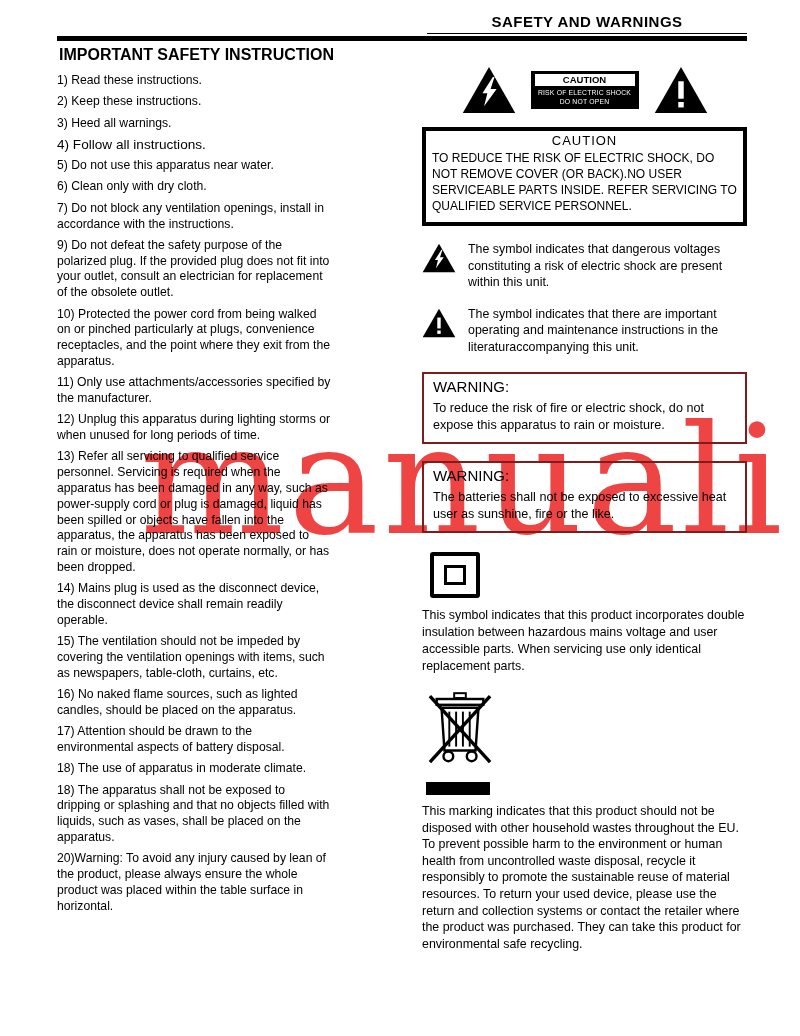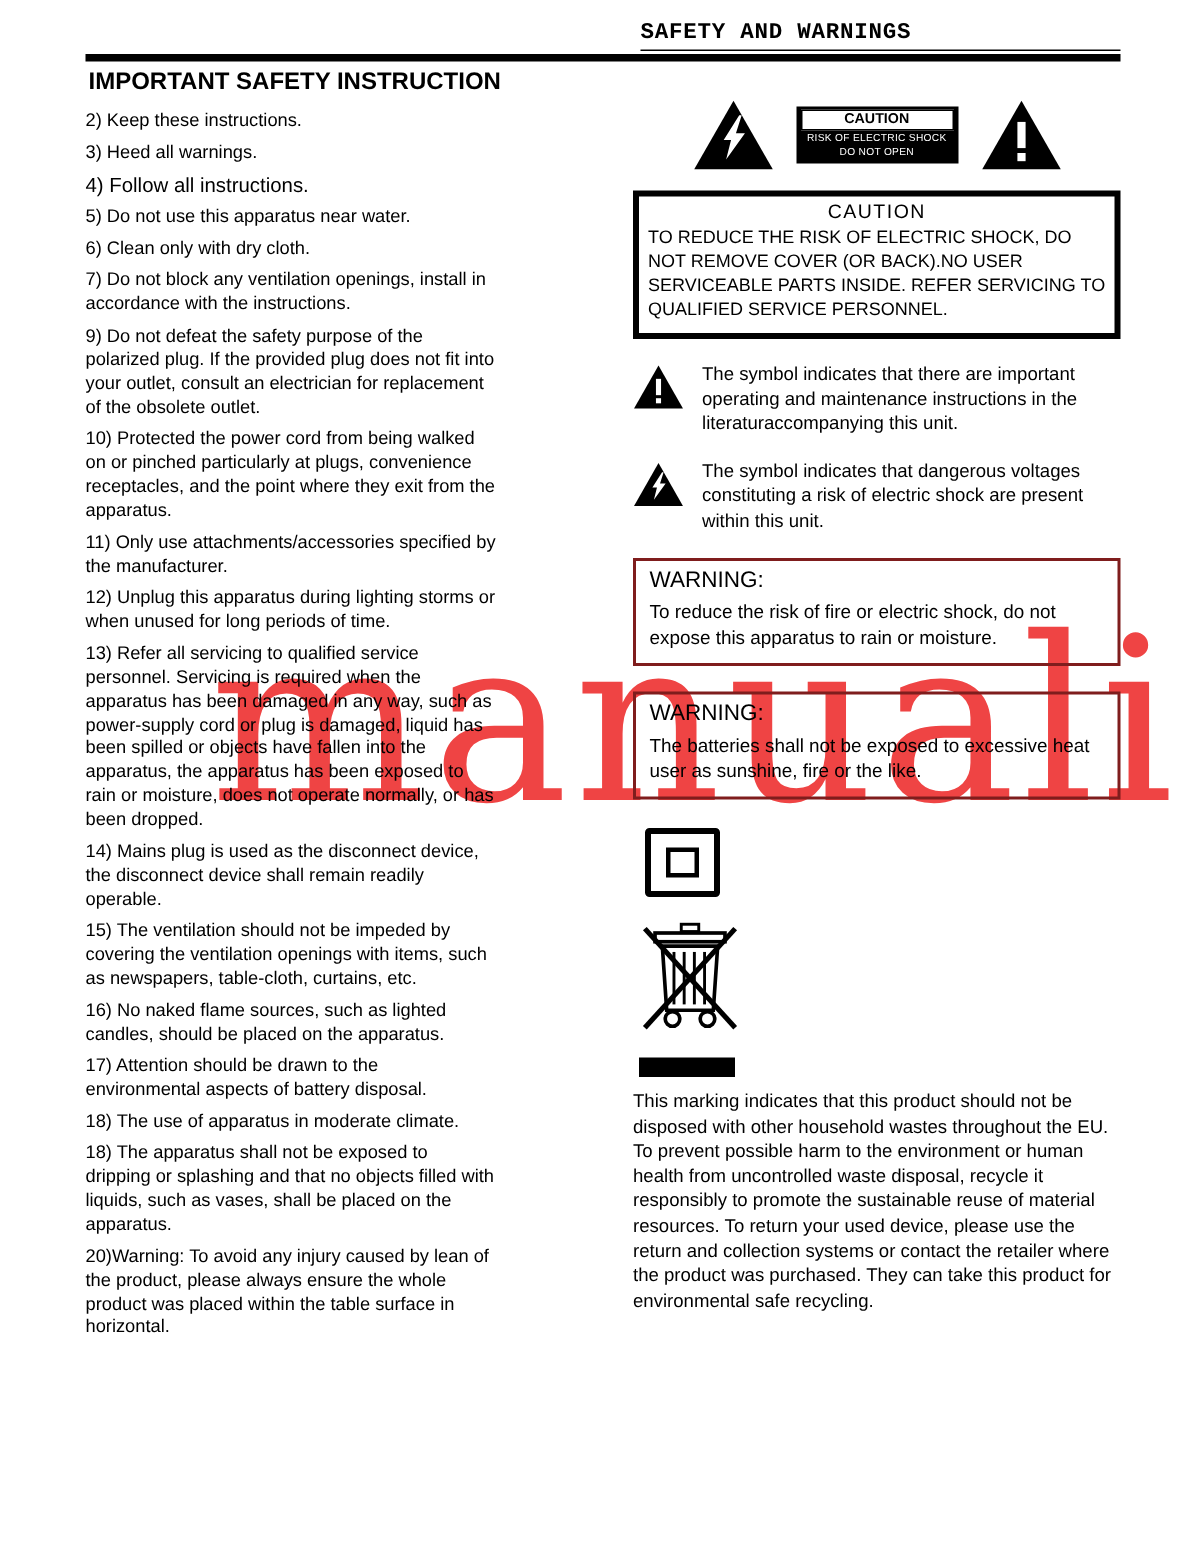--- a/index.html
+++ b/index.html
@@ -25,25 +25,24 @@
     z-index: 0;
   }
   .content { position: relative; z-index: 1; }
 
   
   .header-title {
     position: absolute;
     top: 13px;
     left: 427px;
     width: 320px;
-    text-align: left;
+    text-align: center;
     font-size: 15px;
     font-weight: bold;
     letter-spacing: 0.5px;
-    font-family: Liberation Mono, monospace;
   }
   .header-underline {
     position: absolute;
     top: 33px;
     left: 427px;
     width: 320px;
     height: 1px;
     background: #000;
   }
   .thick-rule {
@@ -177,20 +176,21 @@
 
   <div class="content">
 
     <div class="header-title">SAFETY AND WARNINGS</div>
     <div class="header-underline"></div>
     <div class="thick-rule"></div>
 
     <div class="left-col">
       <h1 class="left-title">IMPORTANT SAFETY INSTRUCTION</h1>
       <div>
+        <p class="item">1) Read these instructions.</p>
         <p class="item">2) Keep these instructions.</p>
         <p class="item">3) Heed all warnings.</p>
         <p class="item lg">4) Follow all instructions.</p>
         <p class="item">5) Do not use this apparatus near water.</p>
         <p class="item">6) Clean only with dry cloth.</p>
         <p class="item">7) Do not block any ventilation openings, install in accordance with the instructions.</p>
         <p class="item">9) Do not defeat the safety purpose of the polarized plug. If the provided plug does not fit into your outlet, consult an electrician for replacement of the obsolete outlet.</p>
         <p class="item">10) Protected the power cord from being walked on or pinched particularly at plugs, convenience receptacles, and the point where they exit from the apparatus.</p>
         <p class="item">11) Only use attachments/accessories specified by the manufacturer.</p>
         <p class="item">12) Unplug this apparatus during lighting storms or when unused for long periods of time.</p>
@@ -225,48 +225,49 @@
       </div>
 
       <div class="caution-box">
         <div class="caution-box-title">CAUTION</div>
         <div class="caution-box-text">TO REDUCE THE RISK OF ELECTRIC SHOCK, DO NOT REMOVE COVER (OR BACK).NO USER SERVICEABLE PARTS INSIDE. REFER SERVICING TO QUALIFIED SERVICE PERSONNEL.</div>
       </div>
 
       <div class="symbol-note">
         <svg class="tri-small" viewBox="0 0 100 88">
           <polygon points="50,2 98,86 2,86" fill="#000"></polygon>
+          <polygon points="57,20 38,50 47,50 41,74 64,42 53,42 60,20" fill="#fff"></polygon>
+        </svg>
+        <div class="symbol-note-text">The symbol indicates that dangerous voltages constituting a risk of electric shock are present within this unit.</div>
+      </div>
+
+      <div class="symbol-note">
+        <svg class="tri-small" viewBox="0 0 100 88">
+          <polygon points="50,2 98,86 2,86" fill="#000"></polygon>
           <rect x="45" y="28" width="10" height="32" fill="#fff"></rect>
           <rect x="45" y="66" width="10" height="10" fill="#fff"></rect>
         </svg>
         <div class="symbol-note-text">The symbol indicates that there are important operating and maintenance instructions in the literaturaccompanying this unit.</div>
-      </div>
-
-      <div class="symbol-note">
-        <svg class="tri-small" viewBox="0 0 100 88">
-          <polygon points="50,2 98,86 2,86" fill="#000"></polygon>
-          <polygon points="57,20 38,50 47,50 41,74 64,42 53,42 60,20" fill="#fff"></polygon>
-        </svg>
-        <div class="symbol-note-text">The symbol indicates that dangerous voltages constituting a risk of electric shock are present within this unit.</div>
       </div>
 
       <div class="warning-box">
         <div class="warning-title">WARNING:</div>
         <div class="warning-text">To reduce the risk of fire or electric shock, do not expose this apparatus to rain or moisture.</div>
       </div>
 
       <div class="warning-box">
         <div class="warning-title">WARNING:</div>
         <div class="warning-text">The batteries shall not be exposed to excessive heat user as sunshine, fire or the like.</div>
       </div>
 
       <div class="insulation-block">
         <div class="insulation-icon">
           <div class="insulation-icon-inner"></div>
         </div>
+        <div class="insulation-text">This symbol indicates that this product incorporates double insulation between hazardous mains voltage and user accessible parts. When servicing use only identical replacement parts.</div>
       </div>
 
       <div class="weee-block">
         <svg class="weee-icon" viewBox="0 0 70 84">
           <rect x="29" y="1" width="12" height="5" fill="none" stroke="#000" stroke-width="2"></rect>
           <rect x="11" y="7" width="48" height="6" fill="none" stroke="#000" stroke-width="2.5"></rect>
           <path d="M16 16 L54 16 L51 60 L19 60 Z" fill="none" stroke="#000" stroke-width="2.5"></path>
           <line x1="24" y1="20" x2="24" y2="56" stroke="#000" stroke-width="2"></line>
           <line x1="31" y1="20" x2="31" y2="56" stroke="#000" stroke-width="2"></line>
           <line x1="38" y1="20" x2="38" y2="56" stroke="#000" stroke-width="2"></line>

